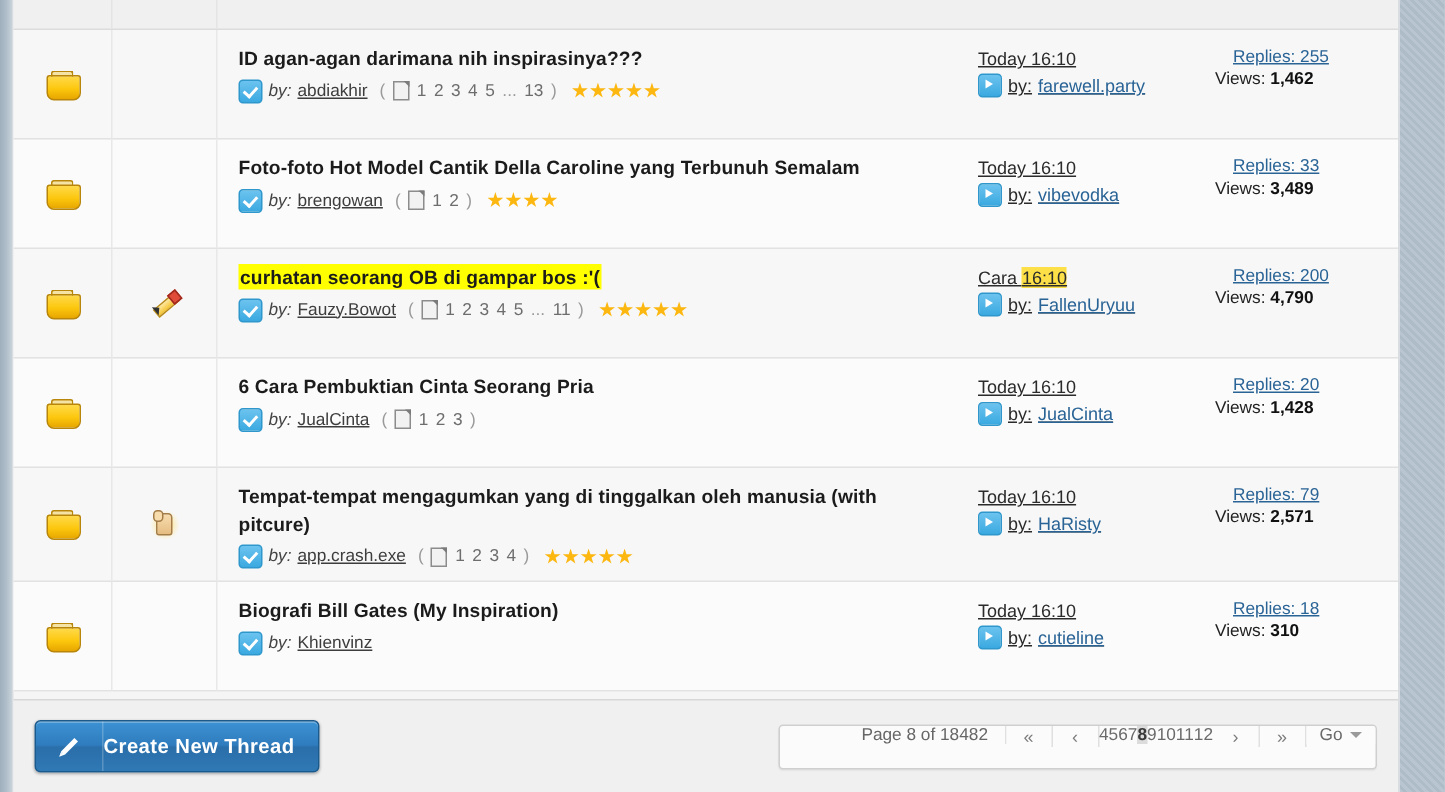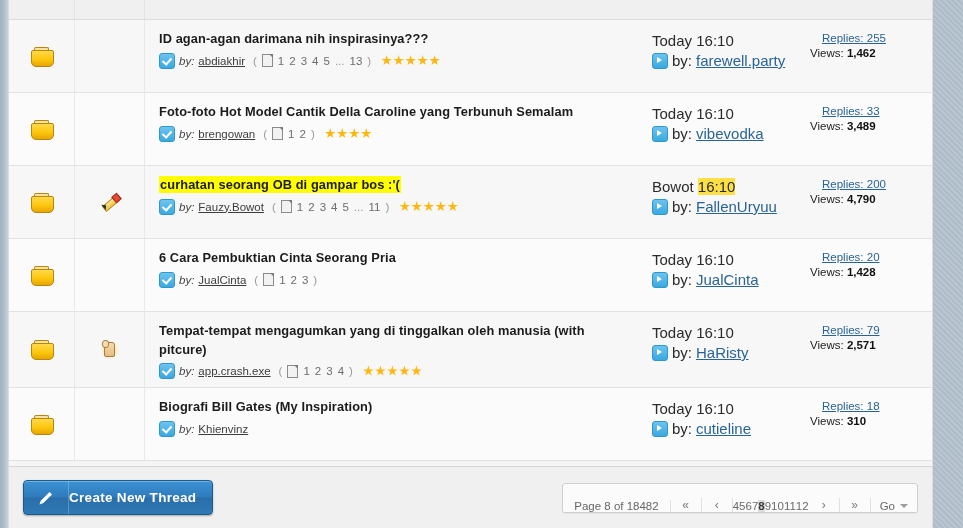--- a/index.html
+++ b/index.html
@@ -63,21 +63,21 @@
     border-right: 1px solid #e8e8e8;
   }
   .col-title {
     flex: 1 1 auto;
     padding: 10px 12px 8px 14px;
     min-width: 0;
   }
   .col-lastpost {
     width: 160px; flex: 0 0 160px;
     padding: 12px 6px 8px 8px;
-    font-size: 15px; color: #2b2b2b;
+    font-size: 12px; color: #2b2b2b; text-decoration: underline;
   }
   .col-stats {
     width: 128px; flex: 0 0 128px;
     padding: 12px 10px 8px 6px;
     font-size: 11.5px; color: #2b2b2b;
     text-align: left;
   }
 
   
   .folder-icon { width: 24px; height: 19px; position: relative; }
@@ -235,27 +235,28 @@
   .create-btn .pen {
     width: 44px; height: 33px;
     display: flex; align-items: center; justify-content: center;
     border-right: 1px solid rgba(255,255,255,.22);
     position: relative;
   }
   .create-btn .pen svg { display: block; }
 
   .pager {
     margin-left: auto;
-    display: inline-flex; align-items: flex-end;
+    display: inline-flex; align-items: flex-start;
     height: 28px;
     border: 1px solid #cfcfcf;
     background: #fbfbfb;
     border-radius: 3px;
     overflow: hidden;
     box-shadow: 0 1px 1px rgba(0,0,0,.05);
+    padding-left: 43px;
   }
   .pager > * {
     display: flex; align-items: center; justify-content: center;
     border-right: 1px solid #e0e0e0;
     font-size: 11.5px; color: #6a6a6a;
     padding: 0 9px;
     min-width: 12px;
     cursor: pointer;
     background: #fbfbfb;
   }
@@ -412,21 +413,21 @@
               <span class="stars">
                 <span class="star"></span>
                 <span class="star"></span>
                 <span class="star"></span>
                 <span class="star"></span>
                 <span class="star"></span>
               </span>
             </div>
           </div>
           <div class="col-lastpost">
-            <div class="lastpost-line1"><span>Bowot </span><span class="hl">16:10</span></div>
+            <div class="lastpost-line1"><span>Cara </span><span class="hl">16:10</span></div>
             <div class="lastpost-line2">
               <span class="arrow-icon"></span>
               <span>by:</span>
               <span class="lastpost-author">FallenUryuu</span>
             </div>
           </div>
           <div class="col-stats"><span class="replies-link">Replies: 200</span><span class="views-line"><span>Views:</span> <b>4,790</b></span></div>
         </div>
         <div class="thread-row alt">
           <div class="col-status">

